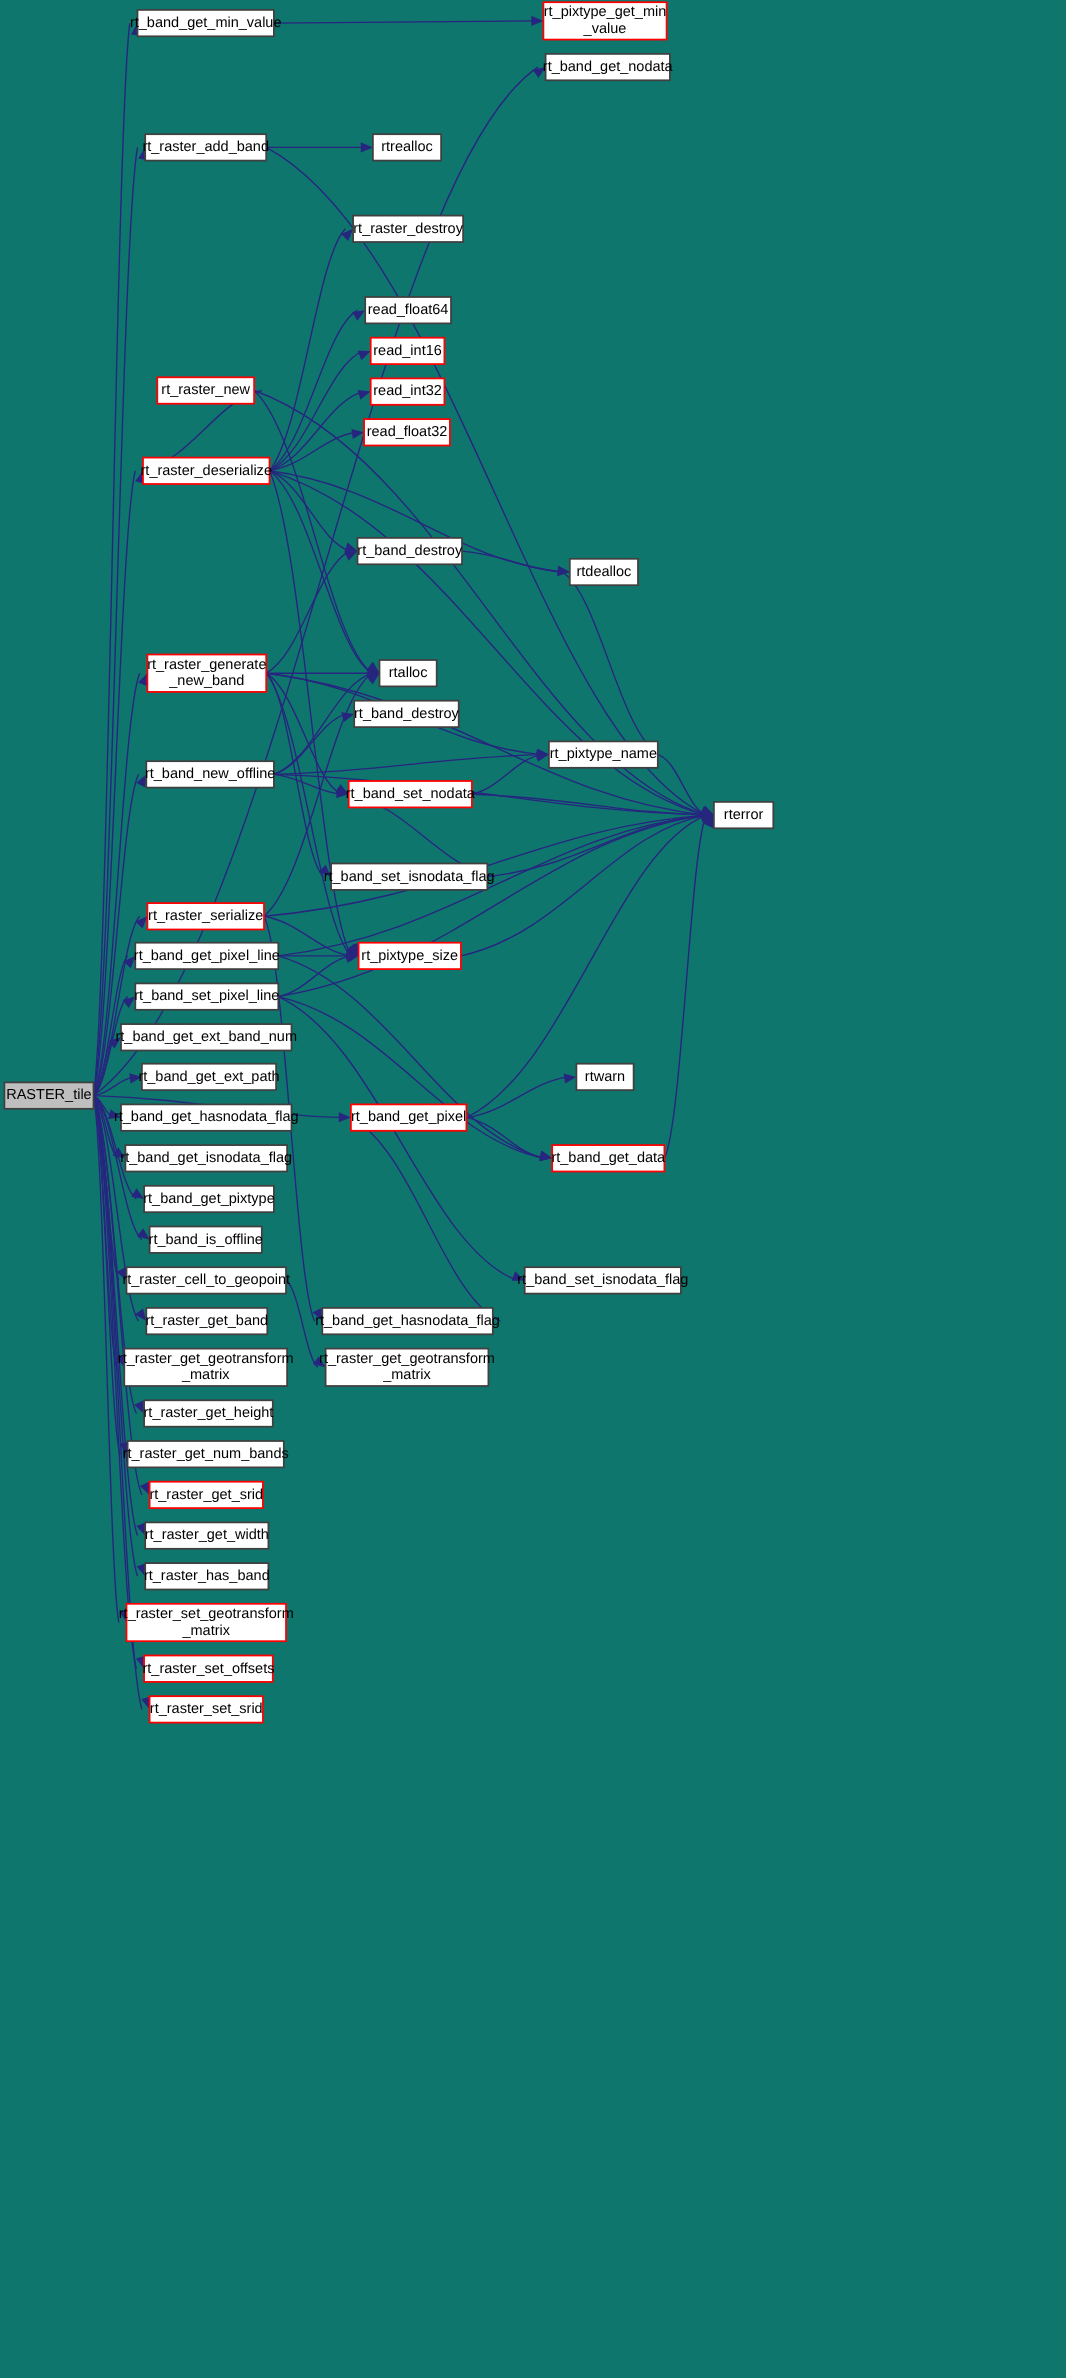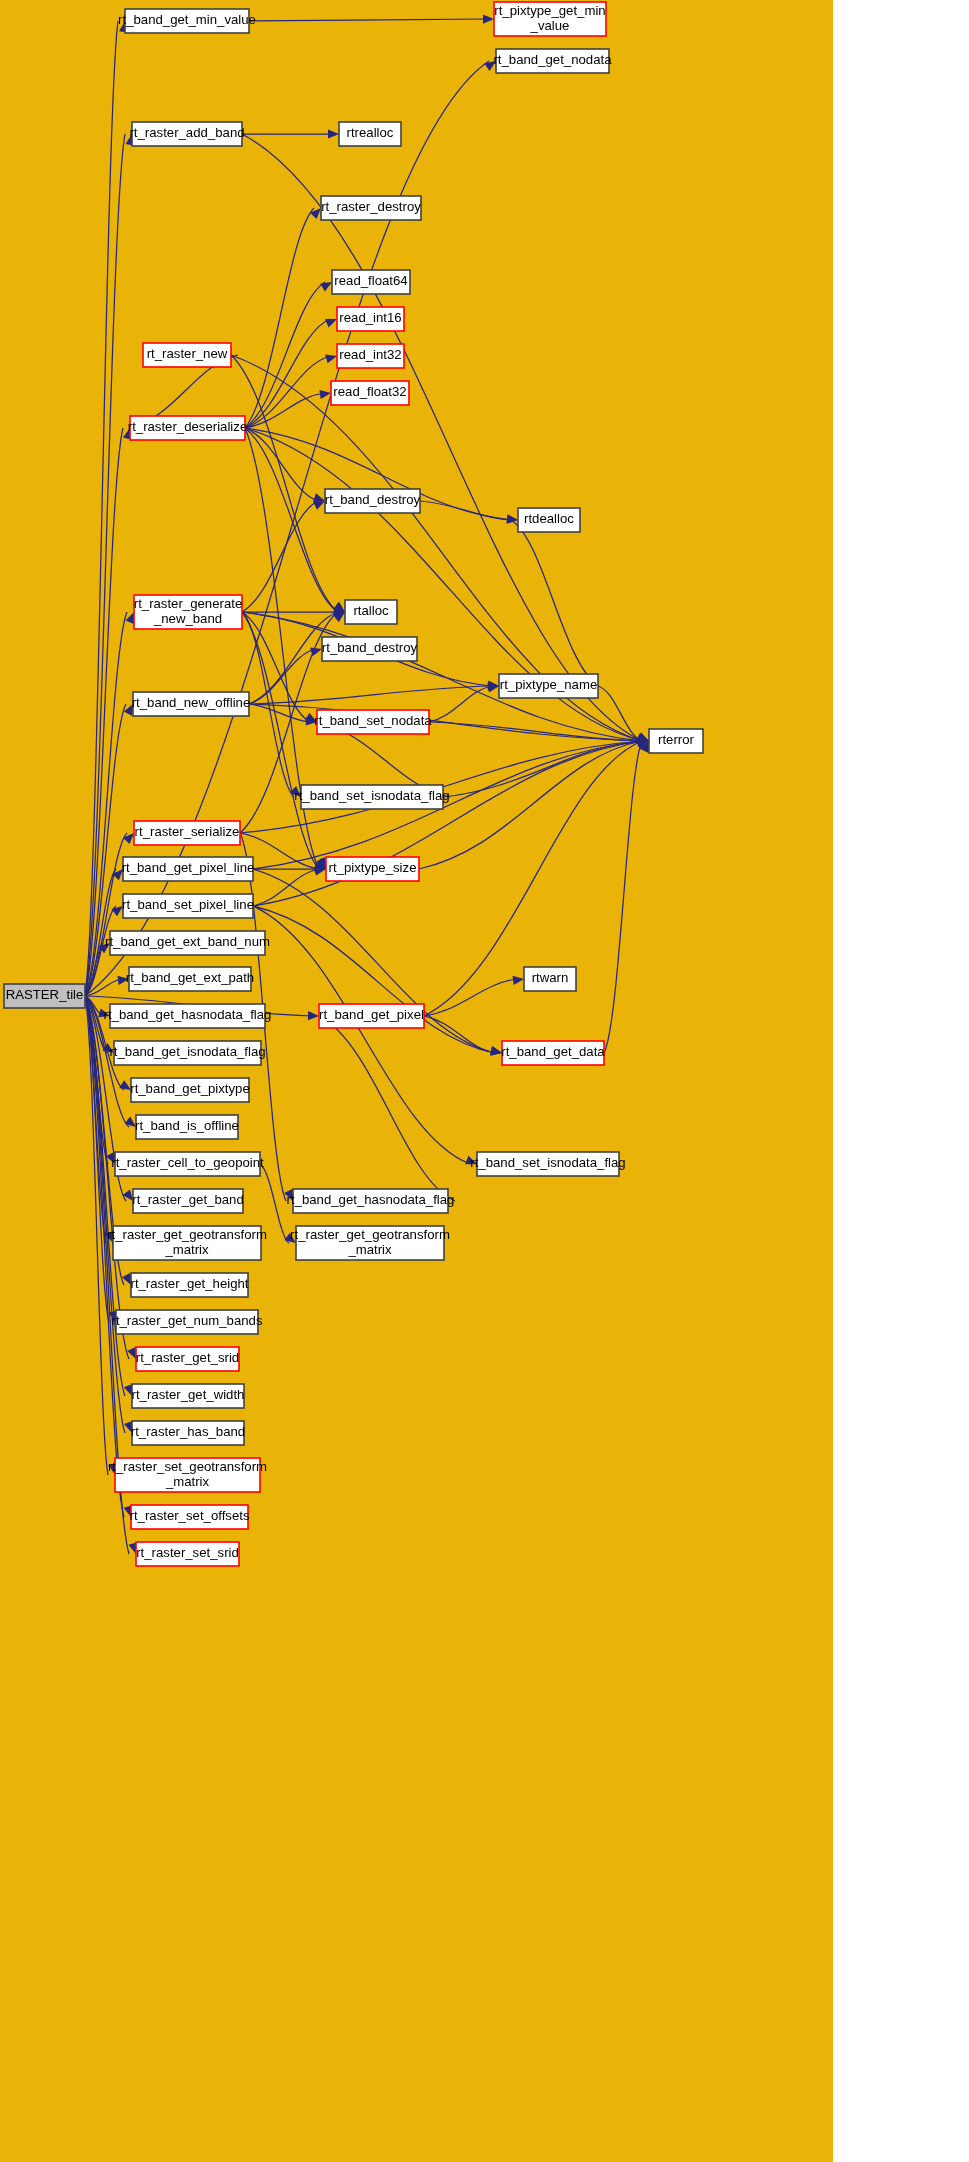--- a/index.html
+++ b/index.html
@@ -1,17 +1,17 @@
 <!DOCTYPE html>
 <html><head>
 <meta charset="utf-8">
 <style>
   html,body{margin:0;padding:0;background:#ffffff;}
   body{font-family:"Liberation Sans", sans-serif;}
-  #graph-root{position:relative;width:833px;height:2162px;background:#eab308;overflow:hidden;}
+  #graph-root{position:relative;width:969px;height:2162px;background:#0f766e;overflow:hidden;}
   #graph-svg{position:absolute;left:0;top:0;width:969px;height:2162px;}
   .node-rect{fill:#ffffff;stroke:#404040;stroke-width:1.6;}
   .node-rect.red{stroke:#ff0000;stroke-width:1.6;}
   .node-rect.root{fill:#bfbfbf;stroke:#404040;stroke-width:1.6;}
   .node-label{font-family:"Liberation Sans", sans-serif;font-size:13.2px;fill:#000000;
                text-anchor:middle;dominant-baseline:middle;}
   .edge{fill:none;stroke:#26267f;stroke-width:1.25;}
   .arrow{fill:#26267f;stroke:none;}
 </style>
 </head>

